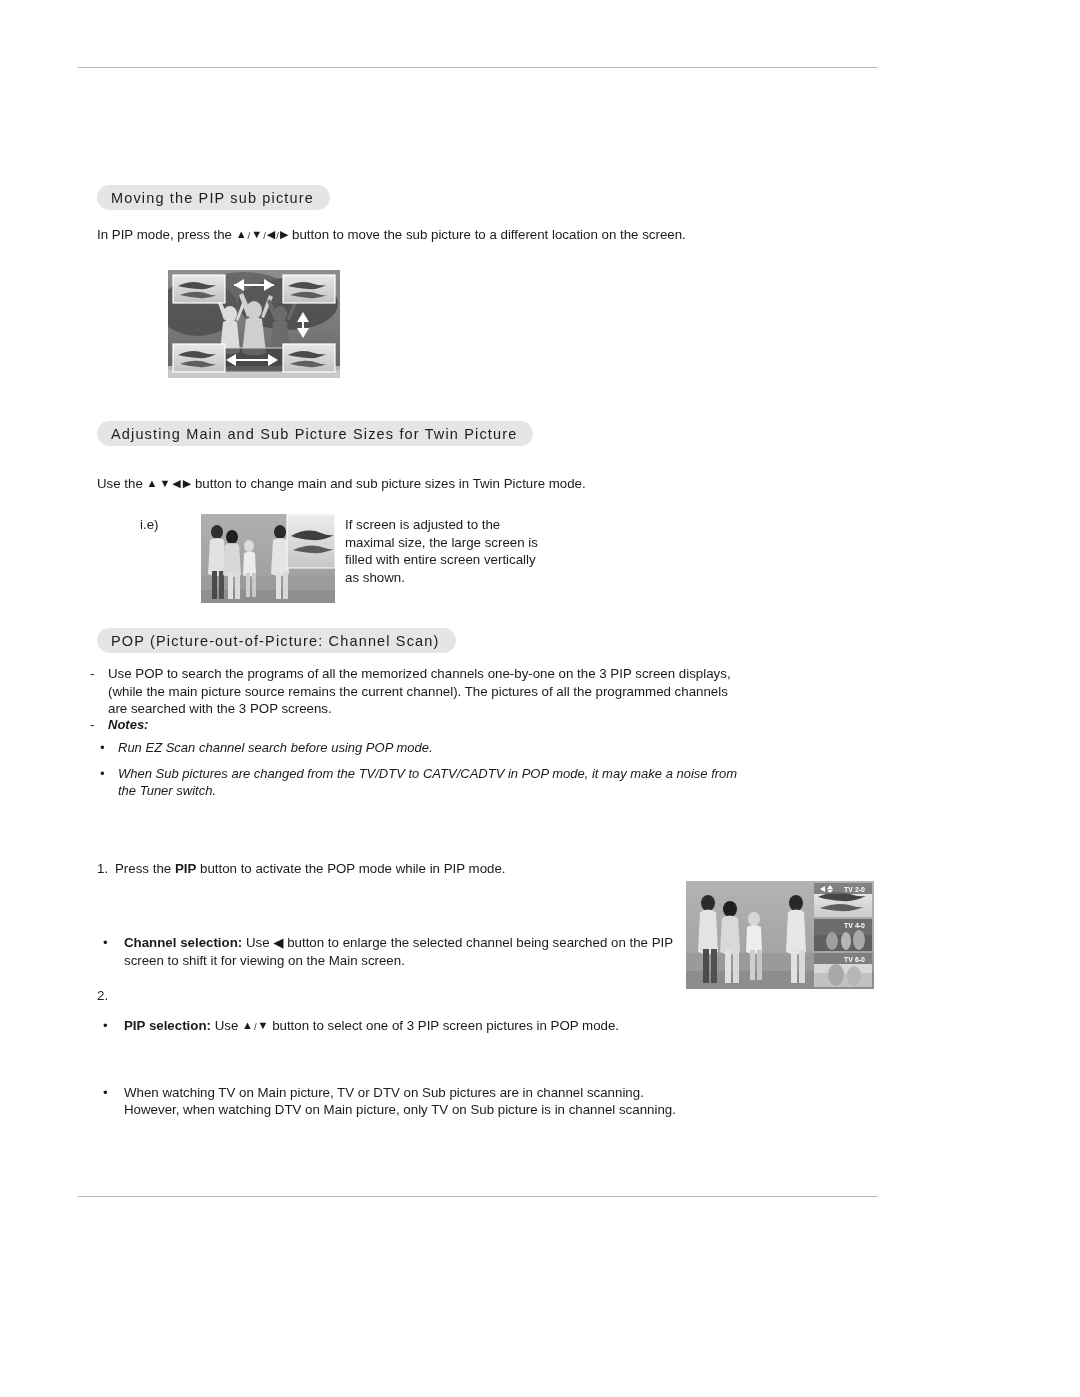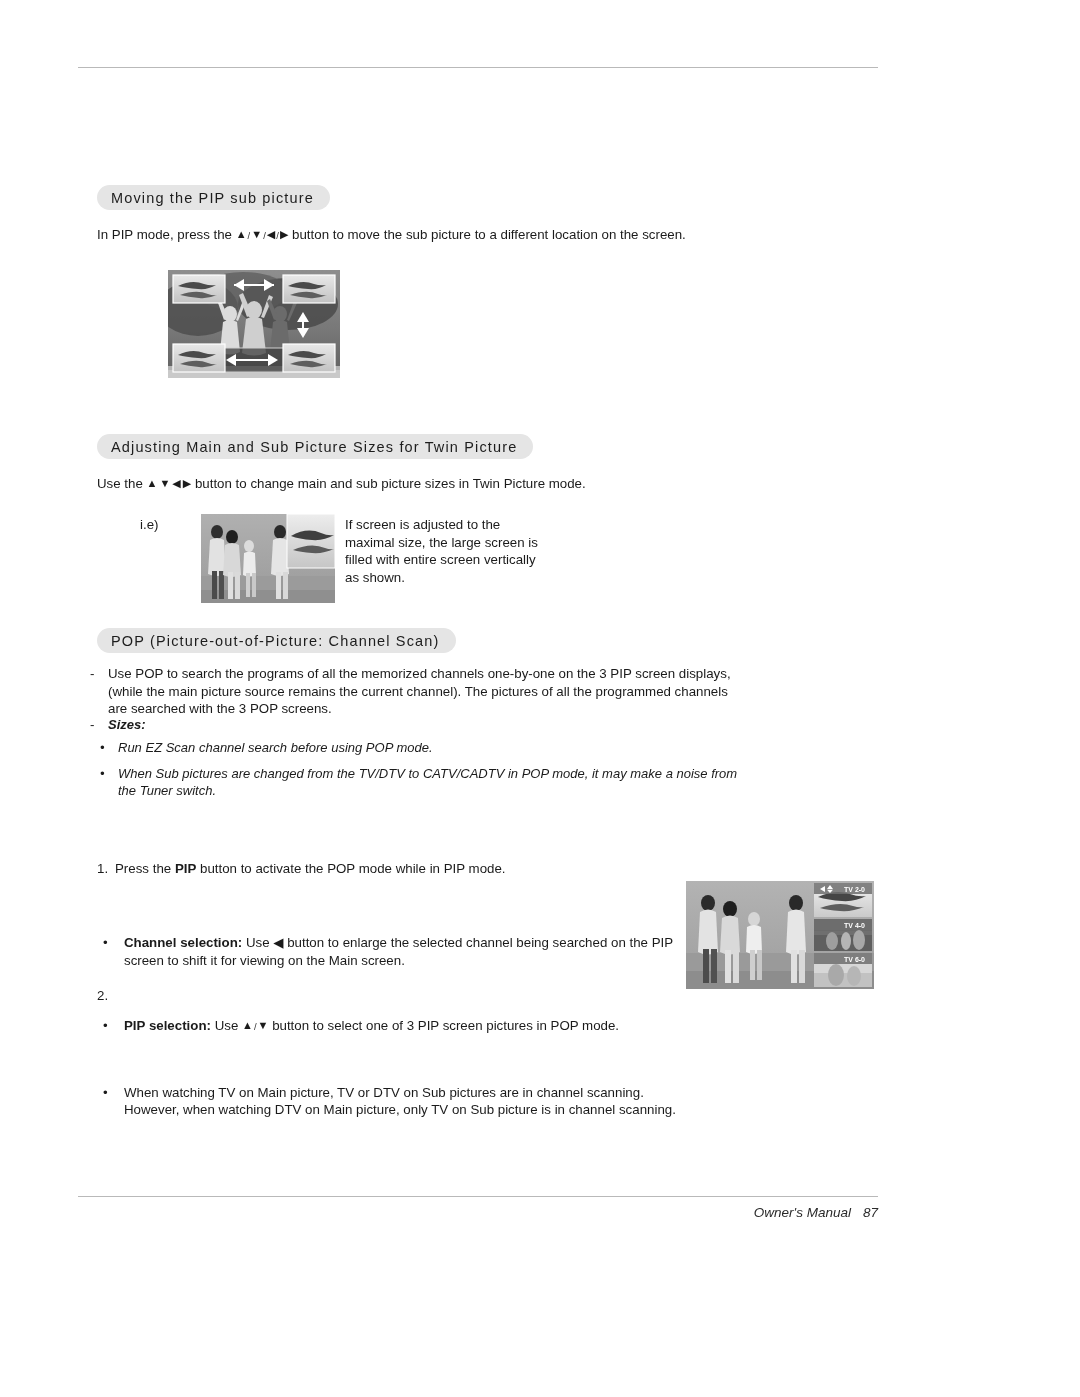--- a/index.html
+++ b/index.html
@@ -60,21 +60,21 @@
     display: flex;
     align-items: center;
     padding: 0 16px 0 14px;
     box-sizing: border-box;
     font-size: 14.5px;
     letter-spacing: 1.15px;
     color: #1d1d1d;
     white-space: nowrap;
   }
   #pill-1 { left: 97px; top: 185px; }
-  #pill-2 { left: 97px; top: 434px; }
+  #pill-2 { left: 97px; top: 421px; }
   #pill-3 { left: 97px; top: 628px; }
 
   
   .body-text {
     position: absolute;
     font-size: 13.3px;
     line-height: 17.5px;
     color: #1b1b1b;
   }
   .arrowset { letter-spacing: 0; }
@@ -293,21 +293,21 @@
   </div>
 
   <div class="body-text" id="s2-caption">If screen is adjusted to the maximal size, the large screen is filled with entire screen vertically as shown.</div>
 
   <div class="pill" id="pill-3">POP (Picture-out-of-Picture: Channel Scan)</div>
 
   <div class="body-text" id="s3-dash">-</div>
   <div class="body-text" id="s3-para">Use POP to search the programs of all the memorized channels one-by-one on the 3 PIP screen displays, (while the main picture source remains the current channel). The pictures of all the programmed channels are searched with the 3 POP screens.</div>
 
   <div class="body-text" id="notes-dash">-</div>
-  <div class="body-text" id="notes-title">Sizes:</div>
+  <div class="body-text" id="notes-title">Notes:</div>
 
   <div class="body-text" id="notes-list">
     <div class="nb">
       <span class="dot">•</span>
       <span class="cont">Run EZ Scan channel search before using POP mode.</span>
     </div>
     <div class="nb">
       <span class="dot">•</span>
       <span class="cont">When Sub pictures are changed from the TV/DTV to CATV/CADTV in POP mode, it may make a noise from the Tuner switch.</span>
     </div>
@@ -404,17 +404,14 @@
         <rect x="128" y="92" width="58" height="14" fill="#c2c2c2"></rect>
         <ellipse cx="150" cy="94" rx="8" ry="11" fill="#a9a9a9"></ellipse>
         <ellipse cx="168" cy="95" rx="7" ry="10" fill="#b6b6b6"></ellipse>
         <rect x="128" y="72" width="58" height="11" fill="#6e6e6e" opacity=".85"></rect>
         <text x="158" y="81" font-family="Liberation Sans, sans-serif" font-size="7" fill="#ffffff" font-weight="bold">TV 6-0</text>
       </g>
     </svg>
   </div>
 
   <div class="footer-rule"></div>
-  <div class="footer-label">
-    <span>Owner's Manual</span><span class="pg">87</span>
-  </div>
 
 </div>
 
 </body></html>

